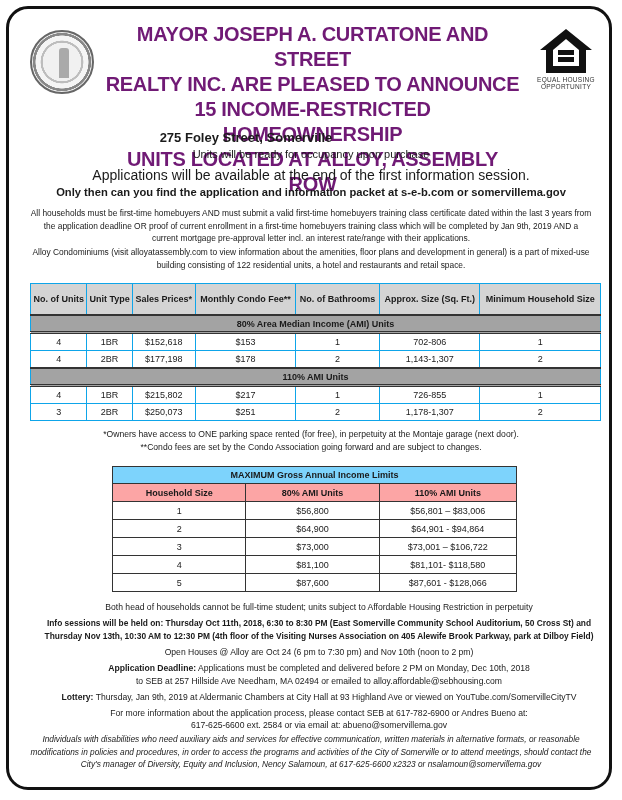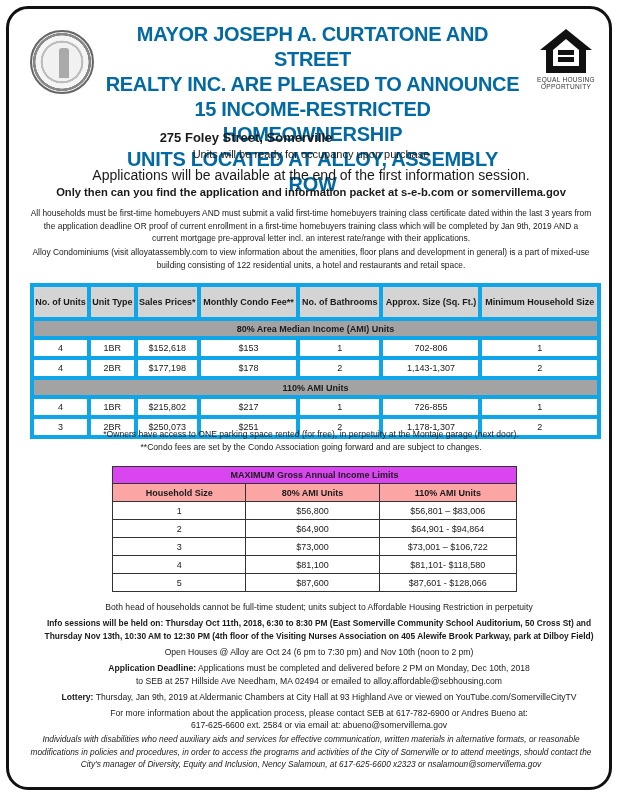--- a/index.html
+++ b/index.html
@@ -4,37 +4,37 @@
 <style>
   html, body { margin:0; padding:0; background:#fff; }
   body { width:622px; height:800px; overflow:hidden; font-family:"Liberation Sans", sans-serif; color:#1a1a1a; }
   .page { position:absolute; left:0; top:0; width:622px; height:800px; background:#fff; }
   .frame { position:absolute; left:6px; top:6px; width:606px; height:784px; border:3px solid #111; border-radius:22px 22px 22px 22px; box-sizing:border-box; }
   .seal { position:absolute; left:30px; top:30px; width:64px; height:64px; border-radius:50%; border:2px solid #666; box-sizing:border-box; background:radial-gradient(circle,#f1f1f1 0 45%,#bdbdbd 46% 50%,#f5f5f5 51% 62%,#888 63% 68%,#eee 69%); }
   .seal .tower { position:absolute; left:27px; top:16px; width:10px; height:30px; background:#aaa; border-radius:3px 3px 0 0; }
   .eho { position:absolute; left:536px; top:28px; width:60px; height:70px; text-align:center; }
   .eho svg { display:block; margin:0 auto; }
   .eho .eho-text { font-size:6.5px; line-height:7px; color:#333; letter-spacing:0.3px; margin-top:2px; }
-  .title { position:absolute; left:105px; top:22px; width:415px; text-align:center; font-weight:bold; font-size:20px; line-height:25px; letter-spacing:-0.3px; color:#0369a1; }
+  .title { position:absolute; left:105px; top:22px; width:415px; text-align:center; font-weight:bold; font-size:20px; line-height:25px; letter-spacing:-0.3px; color:#701a75; }
   .addr { position:absolute; left:0; top:130px; width:492px; text-align:center; font-weight:bold; font-size:13px; }
   .ready { position:absolute; left:0; top:148px; width:622px; text-align:center; font-size:11px; }
   .apps { position:absolute; left:0; top:167px; width:622px; text-align:center; font-weight:normal; font-size:14px; }
   .apps2 { position:absolute; left:0; top:186px; width:622px; text-align:center; font-weight:bold; font-size:11.2px; }
   .para { position:absolute; left:30px; width:562px; text-align:center; font-size:8.4px; line-height:12.5px; }
   table { border-collapse:collapse; }
   .units { position:absolute; left:30px; top:283px; width:571px; font-size:9px; }
-  .units th, .units td { border:4px solid #0ea5e9; text-align:center; padding:0; }
+  .units th, .units td { border:1px solid #0ea5e9; text-align:center; padding:0; }
   .units th { background:#d4d4d4; font-weight:bold; height:30px; line-height:11px; }
   .units td { height:16px; }
   .units td.sect { font-weight:bold; background:#a3a3a3; height:15px; border-top:2px solid #333; }
   .units tr.after-sect td { border-top:3px double #333; }
   .notes { position:absolute; left:0; top:428px; width:622px; text-align:center; font-size:8.6px; line-height:12.5px; }
   .limits { position:absolute; left:112px; top:466px; width:405px; font-size:9px; }
   .limits th, .limits td { border:1px solid #333; text-align:center; padding:0; }
-  .limits th.cap { background:#d946ef; height:16px; font-weight:bold; }
+  .limits th.cap { background:#7dd3fc; height:16px; font-weight:bold; }
   .limits th.col { height:17px; font-weight:bold; background:#fca5a5; }
   .limits td { height:17px; }
   .line { position:absolute; left:8px; width:622px; text-align:center; font-size:8.6px; line-height:12.6px; }
   .b { font-weight:bold; }
   .ital { position:absolute; left:22px; width:578px; top:733px; text-align:center; font-style:italic; font-size:8.3px; line-height:12.5px; }
 </style>
 </head>
 <body>
 
 <div class="page">

